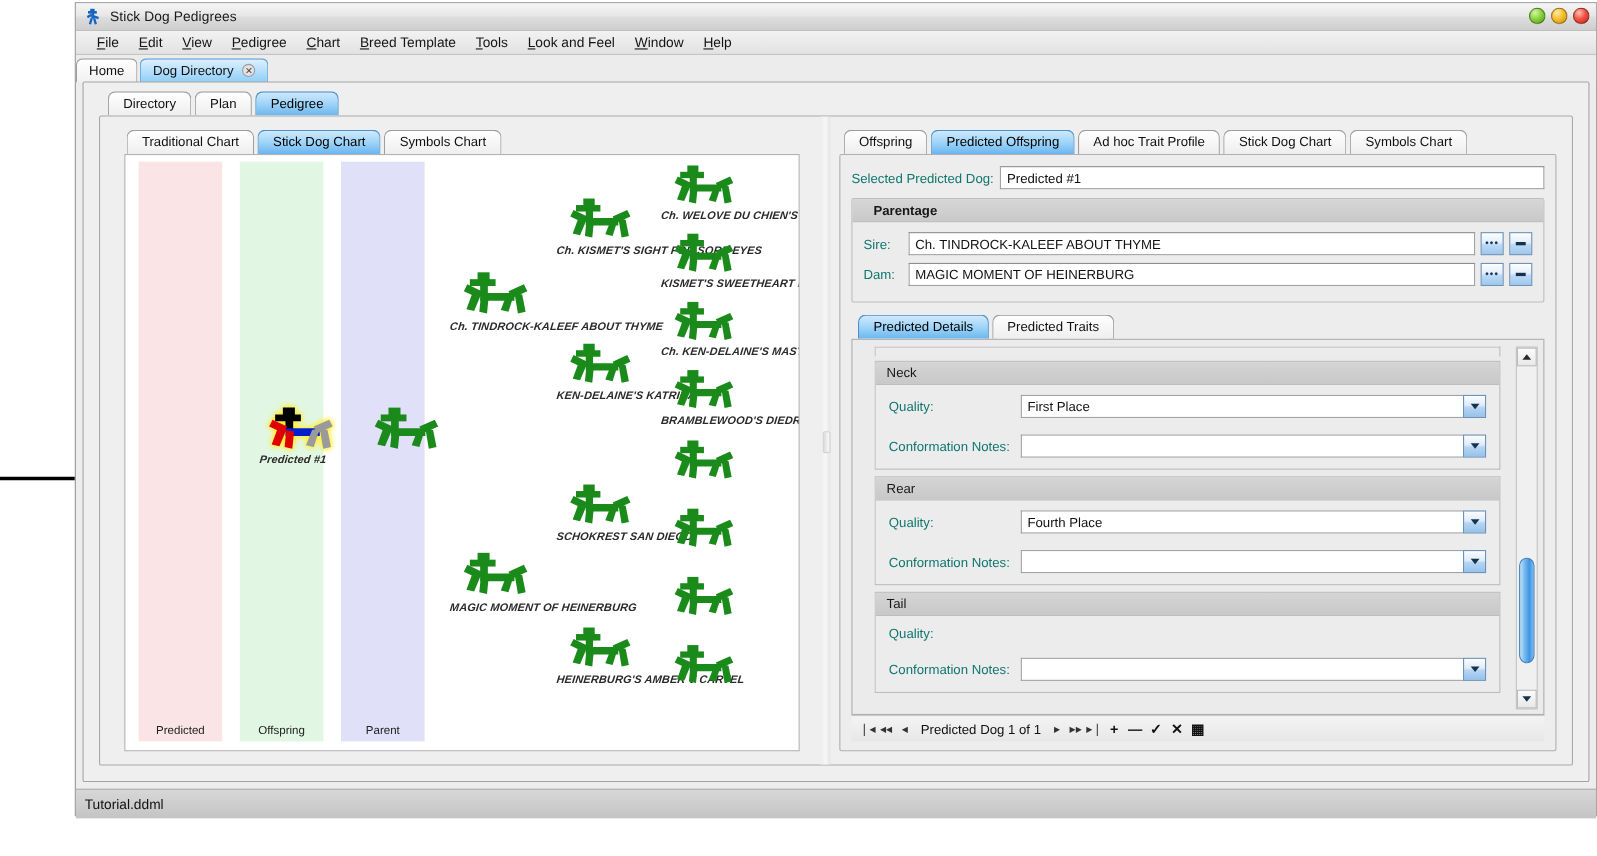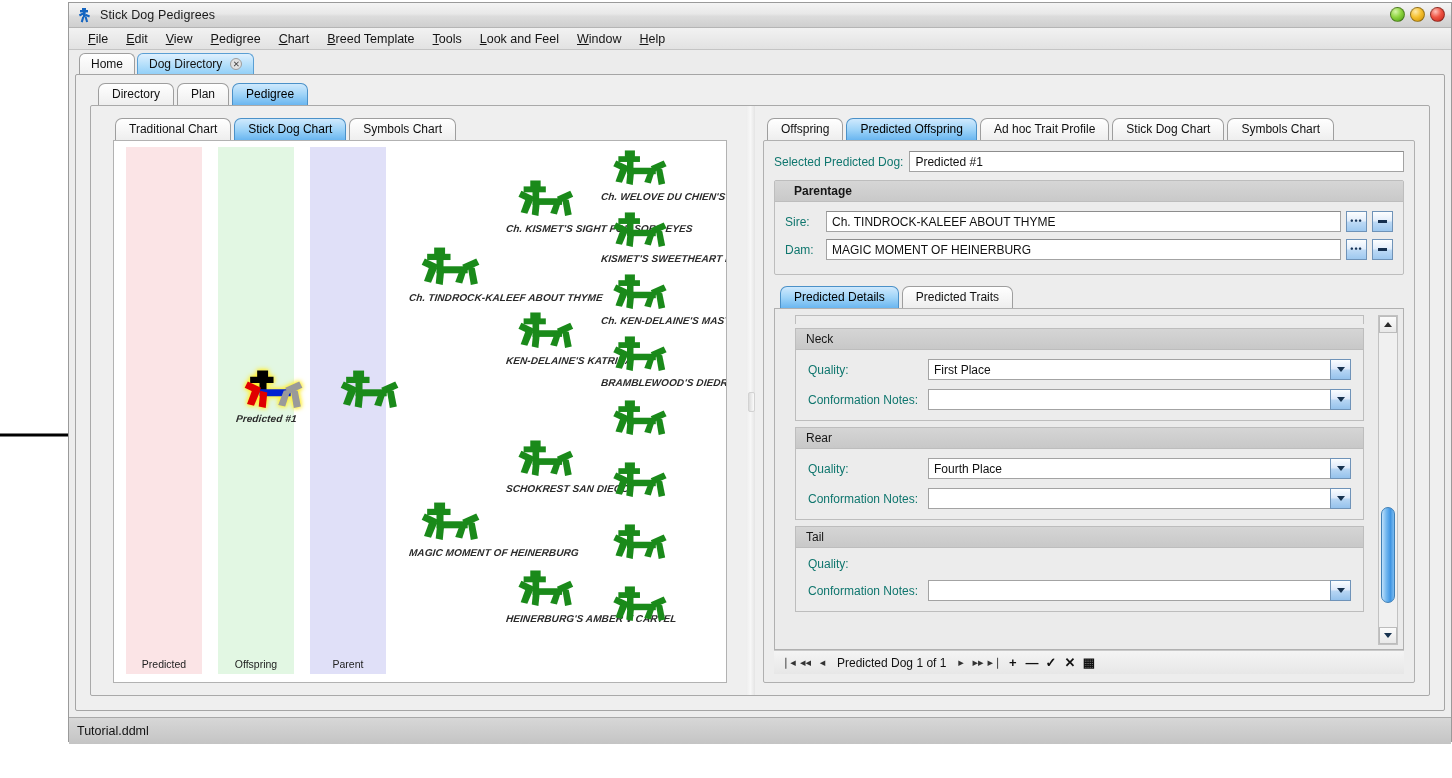--- a/index.html
+++ b/index.html
@@ -44,21 +44,21 @@
     border-bottom:1px solid #c4c4c4;
     display:flex; align-items:center; padding-left:10px;
   }
   .menu-item {
     font-size:12.5px; color:#141414; padding:2px 9px; cursor:default; white-space:nowrap;
   }
   .menu-item u { text-decoration:underline; }
 
   
   .tabstrip-outer {
-    flex:0 0 24px; height:24px; padding-left:10px;
+    flex:0 0 24px; height:24px; 
     display:flex; align-items:flex-end; gap:2px;
     background:#ececec;
   }
   .tab {
     font-size:12px; color:#111;
     padding:3px 11px 4px 11px;
     border:1px solid #9e9e9e;
     border-bottom:none;
     border-radius:6px 6px 0 0;
     background:linear-gradient(to bottom,#ffffff,#f0f0f0);
@@ -182,21 +182,21 @@
   .cut-group {
     border:1px solid #bdbdbd; border-bottom:none; background:#ececec;
     height:9px; margin-bottom:4px;
   }
   .trait-group { border:1px solid #bdbdbd; background:#ececec; margin-bottom:6px; }
   .trait-head {
     background:linear-gradient(to bottom,#d5d5d5,#c8c8c8);
     border-bottom:1px solid #bdbdbd; padding:3px 10px; font-size:12px; color:#161616;
   }
   .trait-body { padding:9px 12px 10px 12px; }
-  .trait-row { display:flex; align-items:center; gap:0; margin-bottom:9px; }
+  .trait-row { display:flex; align-items:center; gap:0; margin-bottom:15px; }
   .trait-row:last-child{margin-bottom:0;}
   .trait-row .lbl { width:120px; flex:0 0 120px; font-size:12px; }
   .combo { flex:1 1 auto; display:flex; height:21px; }
   .combo .val {
     flex:1 1 auto; background:#fff; border:1px solid #a3a3a3; border-right:none;
     font-size:12px; color:#111; padding:2px 5px; display:flex; align-items:center;
   }
   .combo.focused .val { outline:1px dotted #555; outline-offset:-3px; }
   .combo .arrow {
     width:21px; flex:0 0 21px; border:1px solid #6f93b8;

